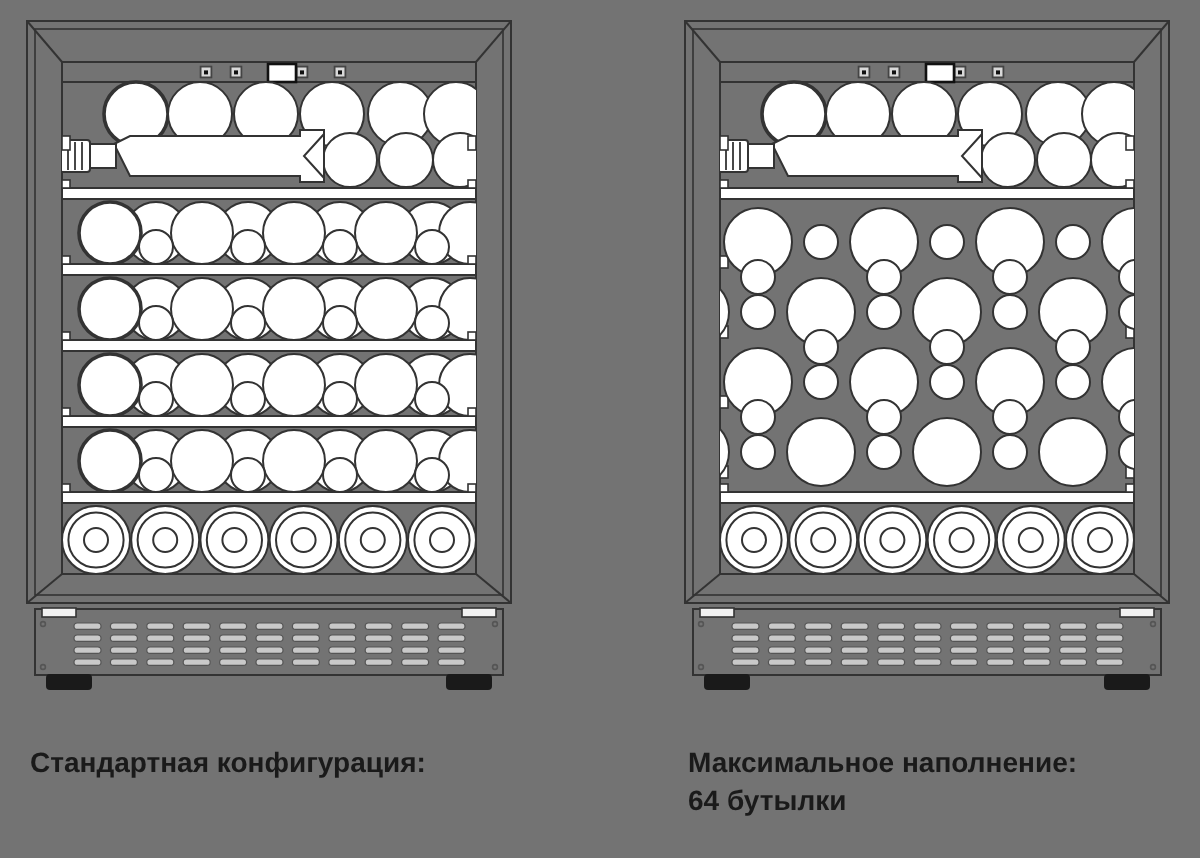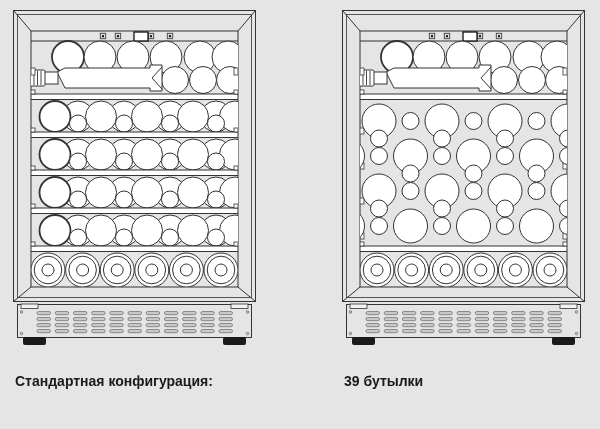--- a/index.html
+++ b/index.html
@@ -1,16 +1,16 @@
 <!DOCTYPE html>
 <html><head>
 <meta charset="utf-8">
 <style>
   html,body{margin:0;padding:0;background:#fff;}
-  .page{position:relative;width:600px;height:429px;background:#e5e5e5;overflow:hidden;
+  .page{position:relative;width:600px;height:429px;background:#737373;overflow:hidden;
         font-family:"Liberation Sans",sans-serif;}
   figure.fridge{position:absolute;top:10px;margin:0;width:243px;}
   .fridge-svg{display:block;}
   figcaption.caption{position:absolute;top:362px;left:2px;white-space:nowrap;}
   .cap-line{font-size:14px;line-height:19px;font-weight:bold;color:#1a1a1a;}
 </style>
 </head>
 <body>
 
 <div class="page">
@@ -400,17 +400,18 @@
           </g>
           <circle cx="8.5" cy="302" r="1.2" fill="none" stroke="#555" stroke-width="0.8"></circle>
           <circle cx="8.5" cy="323.5" r="1.2" fill="none" stroke="#555" stroke-width="0.8"></circle>
           <circle cx="234.5" cy="302" r="1.2" fill="none" stroke="#555" stroke-width="0.8"></circle>
           <circle cx="234.5" cy="323.5" r="1.2" fill="none" stroke="#555" stroke-width="0.8"></circle>
           <rect x="10" y="327" width="23" height="8" rx="2" fill="#1a1a1a"></rect>
           <rect x="210" y="327" width="23" height="8" rx="2" fill="#1a1a1a"></rect>
         </g>
       </svg>
     <figcaption class="caption">
-      <div class="cap-line">39 бутылки</div>
+      <div class="cap-line">Максимальное наполнение:</div>
+      <div class="cap-line">64 бутылки</div>
     </figcaption>
   </figure>
 
 </div>
 
 </body></html>

